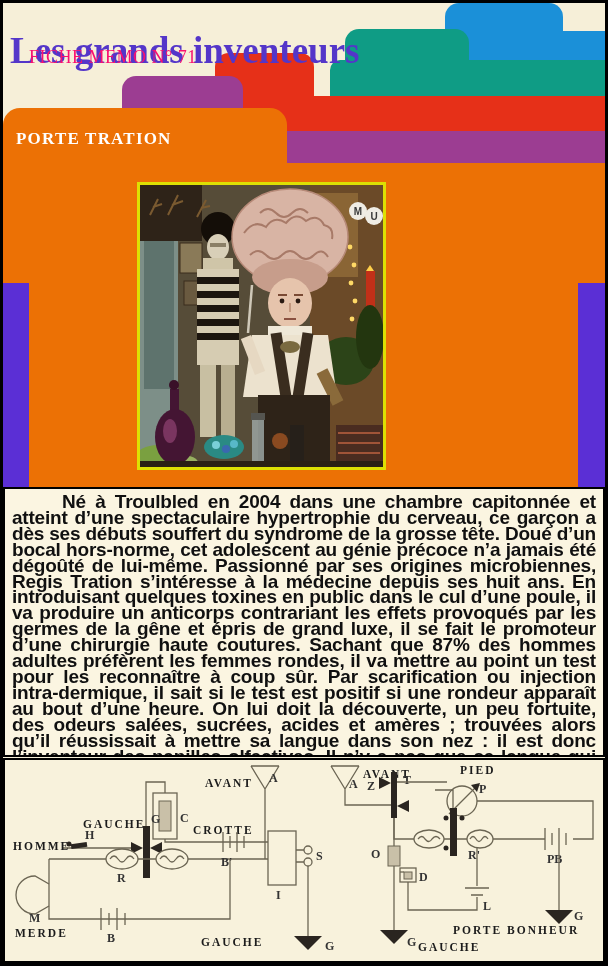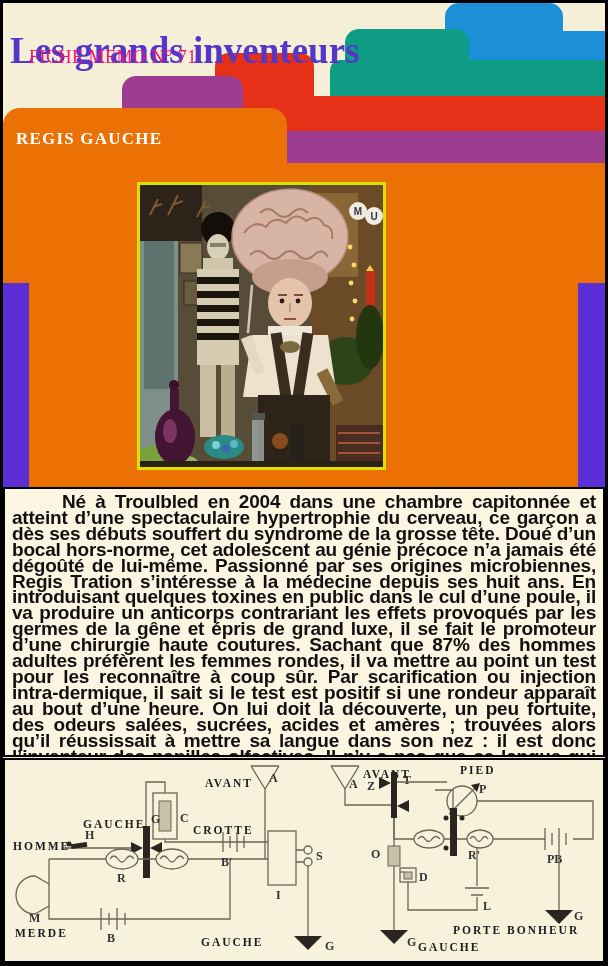--- a/index.html
+++ b/index.html
@@ -63,21 +63,21 @@
   <div class="tab bump tab-red-bump"></div>
   <div class="tab tab-red-body"></div>
   <div class="tab bump tab-purple-bump"></div>
   <div class="tab tab-purple-body"></div>
 
   <h1 class="abs title">Les grands inventeurs</h1>
   <div class="abs memo">FICHE MEMO N° 71</div>
 
   <div class="tab tab-orange-front"></div>
   <div class="abs orange-body"></div>
-  <div class="abs tab-label">REGIS GAUCHE</div>
+  <div class="abs tab-label">PORTE TRATION</div>
   <div class="abs bar-indigo-left"></div>
   <div class="abs bar-indigo-right"></div>
 
   <figure class="abs photo" style="margin:0">
     <svg width="243" height="282" viewBox="0 0 243 282">
       <rect x="0" y="0" width="243" height="282" fill="#564c38"></rect>
 
       <rect x="0" y="0" width="38" height="282" fill="#7d8f88"></rect>
       <rect x="4" y="14" width="30" height="190" fill="#5e736d"></rect>
       <rect x="0" y="0" width="62" height="56" fill="#2e2318"></rect>

